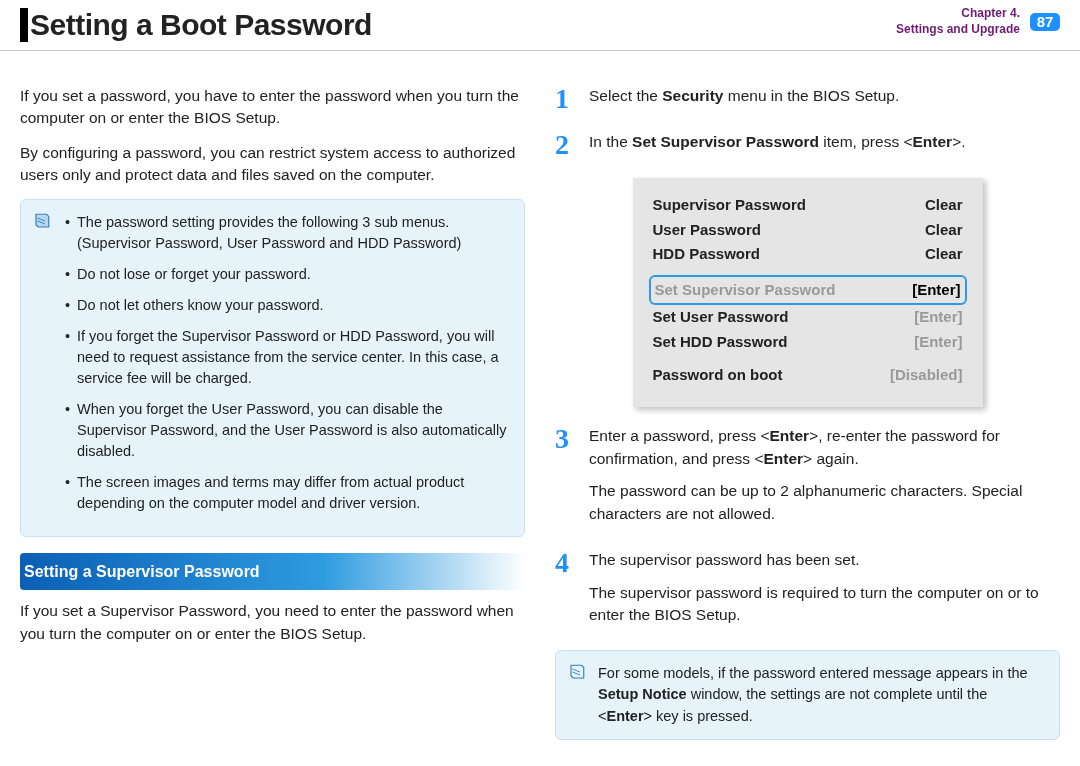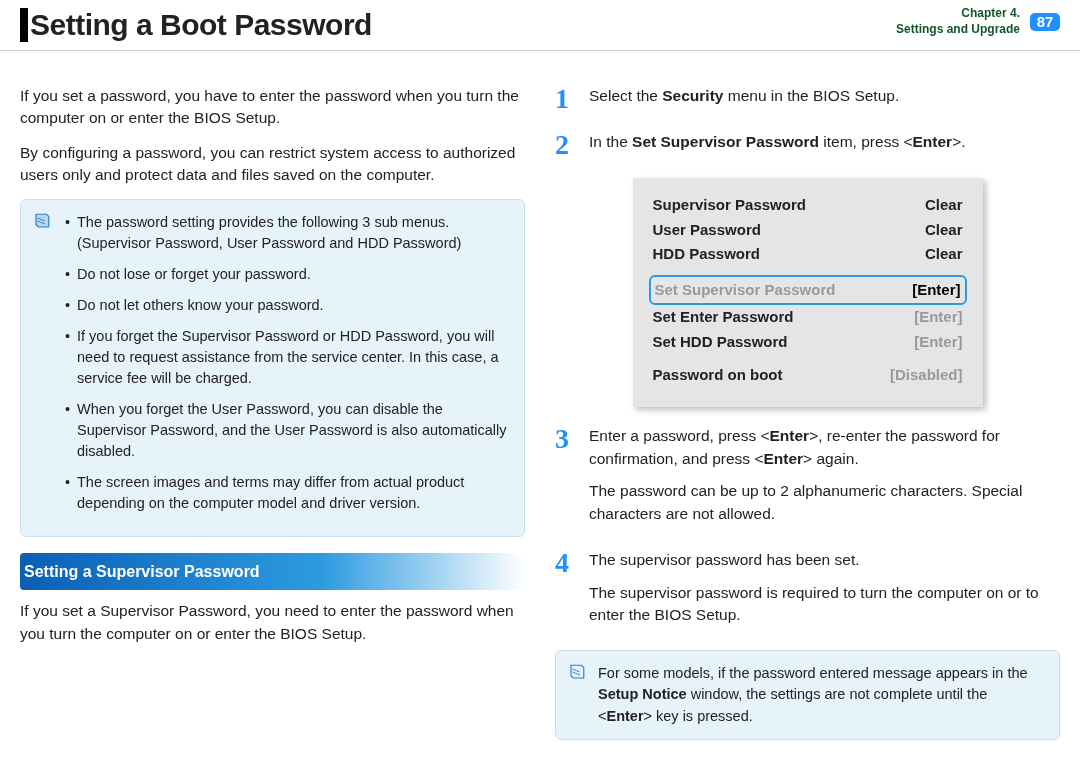--- a/index.html
+++ b/index.html
@@ -1,21 +1,21 @@
 <!DOCTYPE html>
 <html><head>
 <meta charset="utf-8">
 <style>
   * { margin: 0; padding: 0; box-sizing: border-box; }
   body { font-family: Arial, Helvetica, sans-serif; width: 1080px; height: 766px; background: #fff; position: relative; }
   .header { display: flex; align-items: flex-start; justify-content: space-between; padding: 0 0 0 20px; }
   .title-wrap { border-left: 8px solid #000000; padding-left: 2px; margin-top: 8px; }
   .title { font-size: 30px; font-weight: bold; color: #222; letter-spacing: -0.5px; }
   .header-right { display: flex; align-items: center; gap: 10px; margin-top: 6px; margin-right: 20px; }
-  .chapter-text { text-align: right; font-size: 12px; font-weight: bold; color: #14532d; line-height: 1.3; }
+  .chapter-text { text-align: right; font-size: 12px; font-weight: bold; color: #701a75; line-height: 1.3; }
   .page-badge { background: #1e90ff; color: #fff; border-radius: 5px; width: 30px; height: 18px; display:flex; align-items:center; justify-content:center; font-size: 15px; font-weight: bold; }
   .divider-top { border-bottom: 1px solid #ccc; margin: 8px 0 18px 0; }
   .columns { display: flex; gap: 30px; padding: 0 20px; margin-top: 34px; }
   .col { flex: 1; font-size: 15.5px; line-height: 1.45; color: #222; }
   .para { margin-bottom: 12px; }
   .note-box { background: #e7f3fb; border: 1px solid #c8dff0; border-radius: 6px; padding: 12px 14px 12px 14px; margin: 8px 0 16px 0; font-size: 14.5px; line-height: 1.45; position: relative; }
   .note-icon { position:absolute; left:12px; top:12px; color:#2e7fc2; }
   .note-box ul { list-style: none; padding-left: 30px; }
   .note-box li { position: relative; padding-left: 12px; margin-bottom: 10px; }
   .note-box li::before { content: "•"; position: absolute; left: 0; top: 0; }
@@ -118,21 +118,21 @@
           </div>
       </div>
       <div class="bios-sec">
         <div class="bios-hl">
           <div class="bios-row">
               <span class="bios-muted">Set Supervisor Password</span>
               <span class="enter-bracket">[Enter]</span>
             </div>
         </div>
         <div class="bios-row">
-            <span>Set Enter Password</span>
+            <span>Set User Password</span>
             <span class="enter-bracket-muted">[Enter]</span>
           </div>
         <div class="bios-row">
             <span>Set HDD Password</span>
             <span class="enter-bracket-muted">[Enter]</span>
           </div>
       </div>
       <div class="bios-row">
           <span>Password on boot</span>
           <span class="bios-muted">[Disabled]</span>

